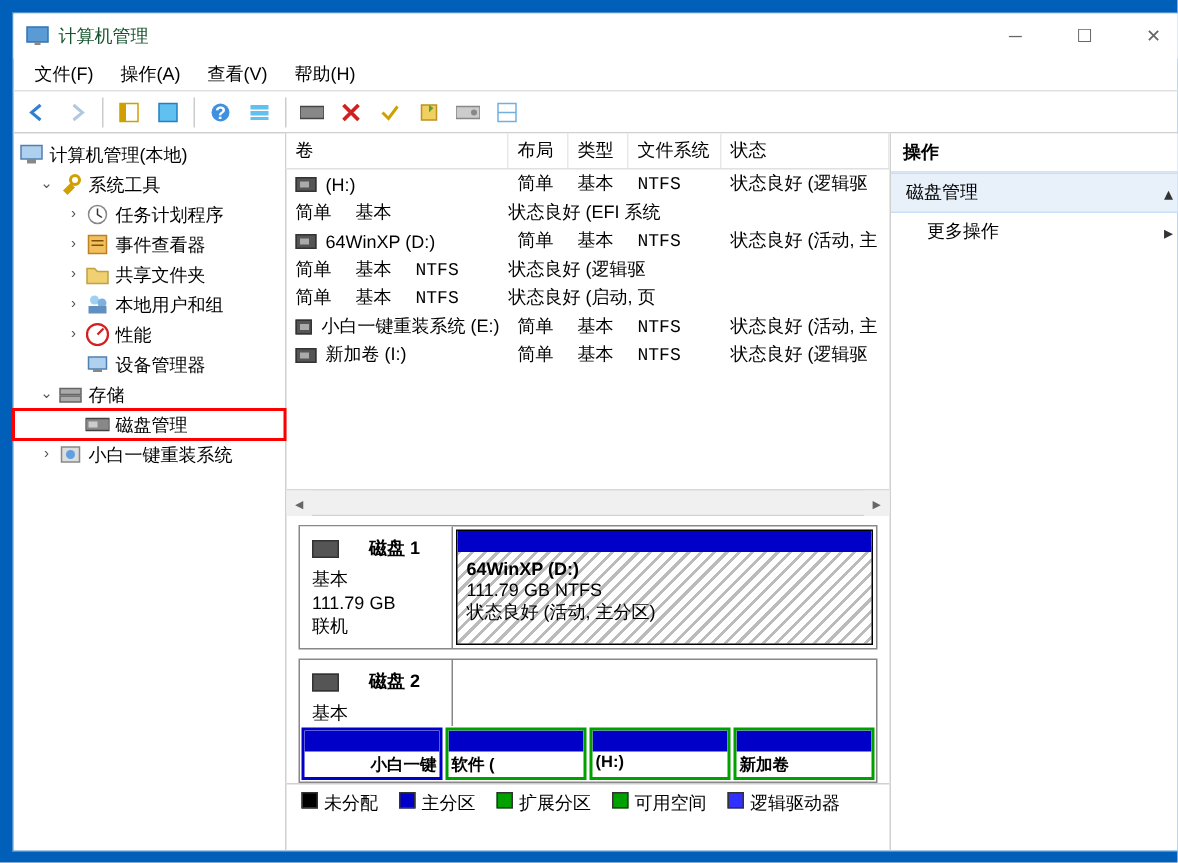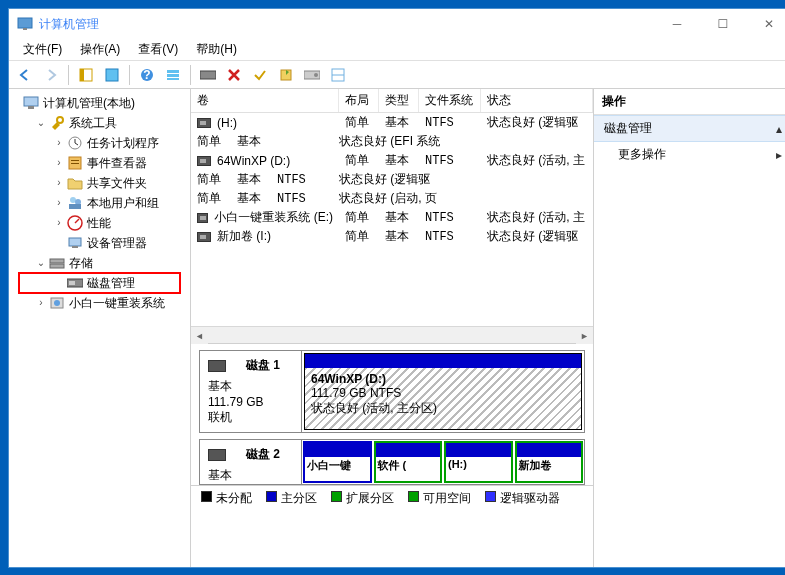--- a/index.html
+++ b/index.html
@@ -1,28 +1,28 @@
 <!DOCTYPE html>
 <html><head>
 <meta charset="utf-8">
 <style>
 * { box-sizing: border-box; margin: 0; padding: 0; font-family: "Microsoft YaHei", "SimSun", sans-serif; font-size: 12px; }
 body { background: #005fb8; padding: 8px 6px 6px 8px; }
 .window { width: 785px; height: 560px; background: #fff; border: 1px solid #4a90d0; display: flex; flex-direction: column; }
 .titlebar { height: 30px; display: flex; align-items: center; padding: 0 0 0 8px; background: #fff; }
 .titlebar .ticon { width: 16px; height: 16px; margin-right: 6px; display:inline-flex; align-items:center; justify-content:center;}
-.titlebar .title { flex: 1; color: #3b82f6; }
+.titlebar .title { flex: 1; color: #14532d; }
 .titlebar .wbtn { width: 46px; height: 30px; display: flex; align-items: center; justify-content: center; color: #666; }
 .menubar { height: 22px; display: flex; align-items: center; padding: 0 6px; gap: 2px; border-bottom: 1px solid #e0e0e0;}
 .menubar .mitem { padding: 2px 8px; }
 .toolbar { height: 28px; display: flex; align-items: center; padding: 0 4px; gap: 2px; border-bottom: 1px solid #d0d0d0;}
 .tbtn { width: 24px; height: 24px; display:flex; align-items:center; justify-content:center; border:1px solid transparent;}
 .tsep { width:1px; height:20px; background:#ccc; margin:0 3px;}
 .body { flex:1; display:flex; min-height:0;}
-.leftpane { width: 182px; border-right:1px solid #d0d0d0; padding:4px 10px; }
+.leftpane { width: 182px; border-right:1px solid #d0d0d0; padding:4px 0; }
 .tree .tnode { display:flex; align-items:center; padding:1px 0 1px 4px; white-space:nowrap; line-height:18px;}
 .tree .exp { width:12px; height:12px; margin-right:2px; display:inline-flex; align-items:center; justify-content:center; color:#555; font-size:10px;}
 .tree .ticon2 { width:16px; height:16px; margin-right:4px; display:inline-flex;align-items:center;justify-content:center;}
 .tree .ind1 { padding-left: 16px; }
 .tree .ind2 { padding-left: 34px; }
 .tree .sel { outline: 2px solid #ff0000; outline-offset: -1px; }
 .centerpane { flex:1; display:flex; flex-direction:column; border-right:1px solid #d0d0d0; min-width:0;}
 .vlist { flex: 0 0 255px; border-bottom:1px solid #d0d0d0; display:flex; flex-direction:column; min-height:0;}
 .vlist-head { display:flex; background:#fff; border-bottom:1px solid #e0e0e0;}
 .vlist-head .col { padding:3px 6px; border-right:1px solid #e8e8e8; white-space:nowrap; overflow:hidden;}
@@ -47,21 +47,21 @@
 .part.hatch { background: repeating-linear-gradient(135deg,#fff,#fff 4px,#bbb 4px,#bbb 6px);}
 .legend{ display:flex; gap:14px; padding:4px 10px; border-top:1px solid #d0d0d0; align-items:center; flex-wrap:nowrap;}
 .lbox{width:11px;height:11px;display:inline-block;margin-right:4px;border:1px solid #333;}
 .lbox.k{background:#000;} .lbox.b{background:#0000c8;} .lbox.g{background:#00a000;} .lbox.bb{background:#3030ff;}
 .rightpane { width:198px; padding:0;}
 .rhead{ padding:4px 8px; font-weight:bold; background:#fff; border-bottom:1px solid #e0e0e0;}
 .ritem{ padding:4px 10px; display:flex; align-items:center; justify-content:space-between;}
 .ritem.sel{ background:#e8f0fa; border-top:1px solid #c8dff5; border-bottom:1px solid #c8dff5;}
 .arrow{ color:#333;}
 .smallpart{border:2px solid #00a000; margin:1px; flex:1; display:flex; flex-direction:column; min-width:0; overflow:hidden;}
-.smallpart.blue{border-color:#0000c8;}
+.smallpart.blue{border-color:#0000c8;text-align:right;}
 .smallpart .pb{height:14px;background:#0000c8;}
 .smallpart .lbl{padding:1px 2px; font-size:11px; white-space:nowrap; font-weight:bold; overflow:hidden;}
 </style>
 </head>
 <body>
 
 <div class="window">
   <div class="titlebar">
     <span class="ticon">
         <svg width="16" height="16">
@@ -357,21 +357,21 @@
           </div>
           <div class="partarea">
             <div class="part hatch" style="flex:1;">
               <div class="pbar blue"></div>
               <div style="font-weight:bold;">64WinXP   (D:)</div>
               <div>111.79 GB NTFS</div>
               <div>状态良好 (活动, 主分区)</div>
             </div>
           </div>
         </div>
-        <div class="diskrow" style="margin-bottom:0;">
+        <div class="diskrow" style="margin-bottom:0;flex-direction:column;">
           <div class="diskinfo" style="padding-bottom:0;">
             <div class="dhead">
                 <span class="dicon"></span>
                 <span>磁盘 2</span>
               </div>
             <div>基本</div>
           </div>
           <div class="partarea" id="d2parts">
               <div class="smallpart blue">
                 <div class="pb"></div>

